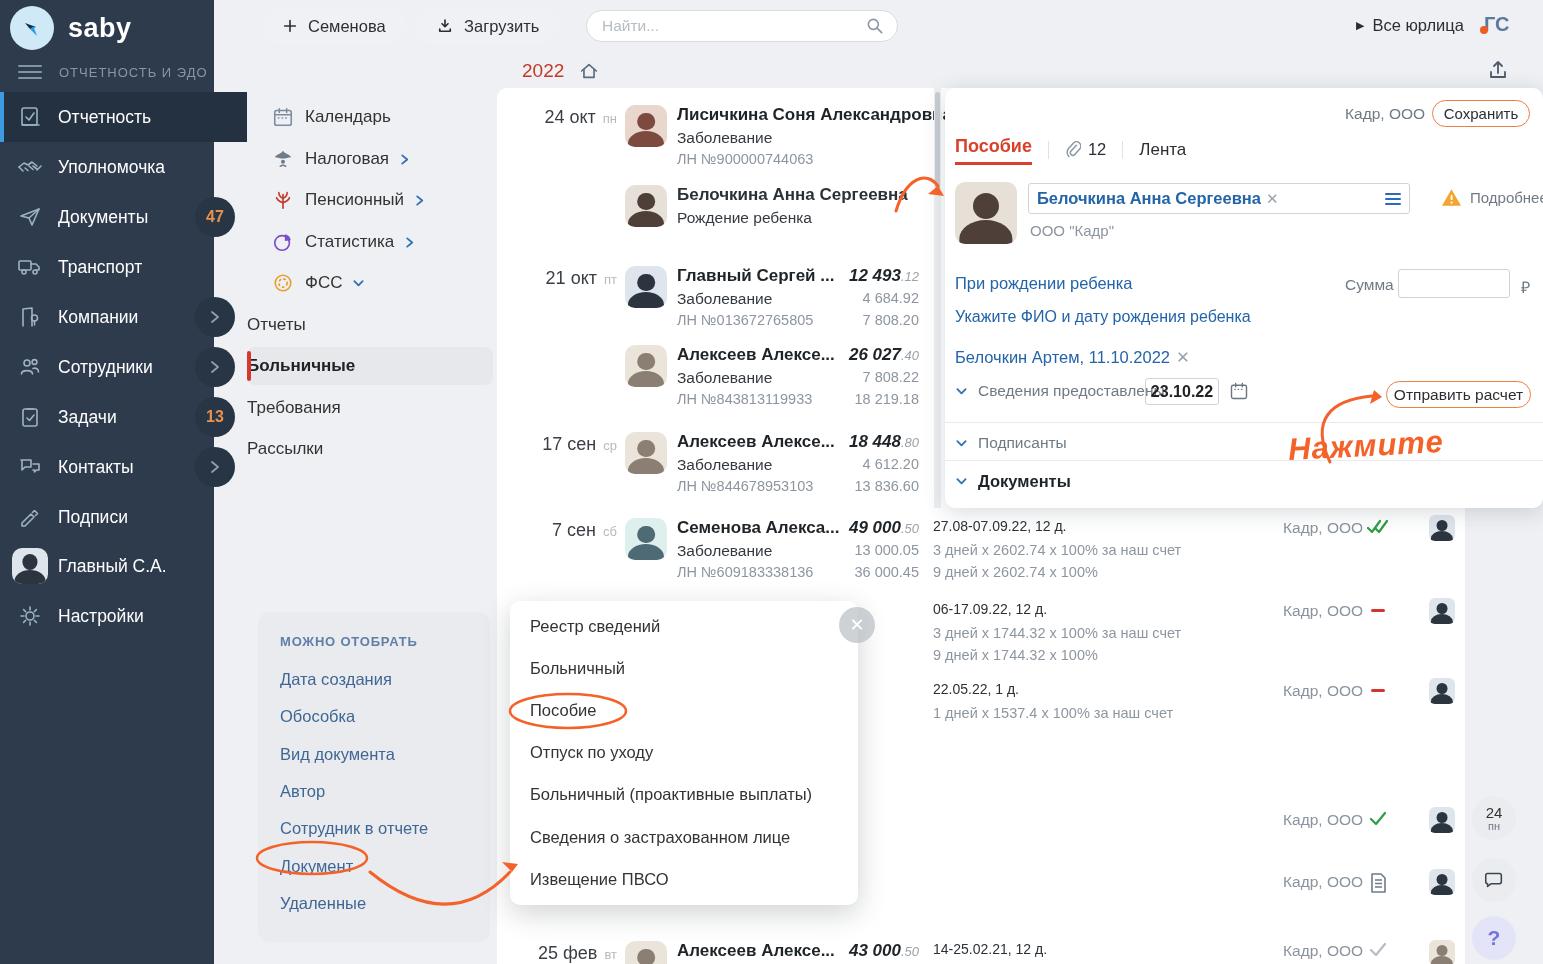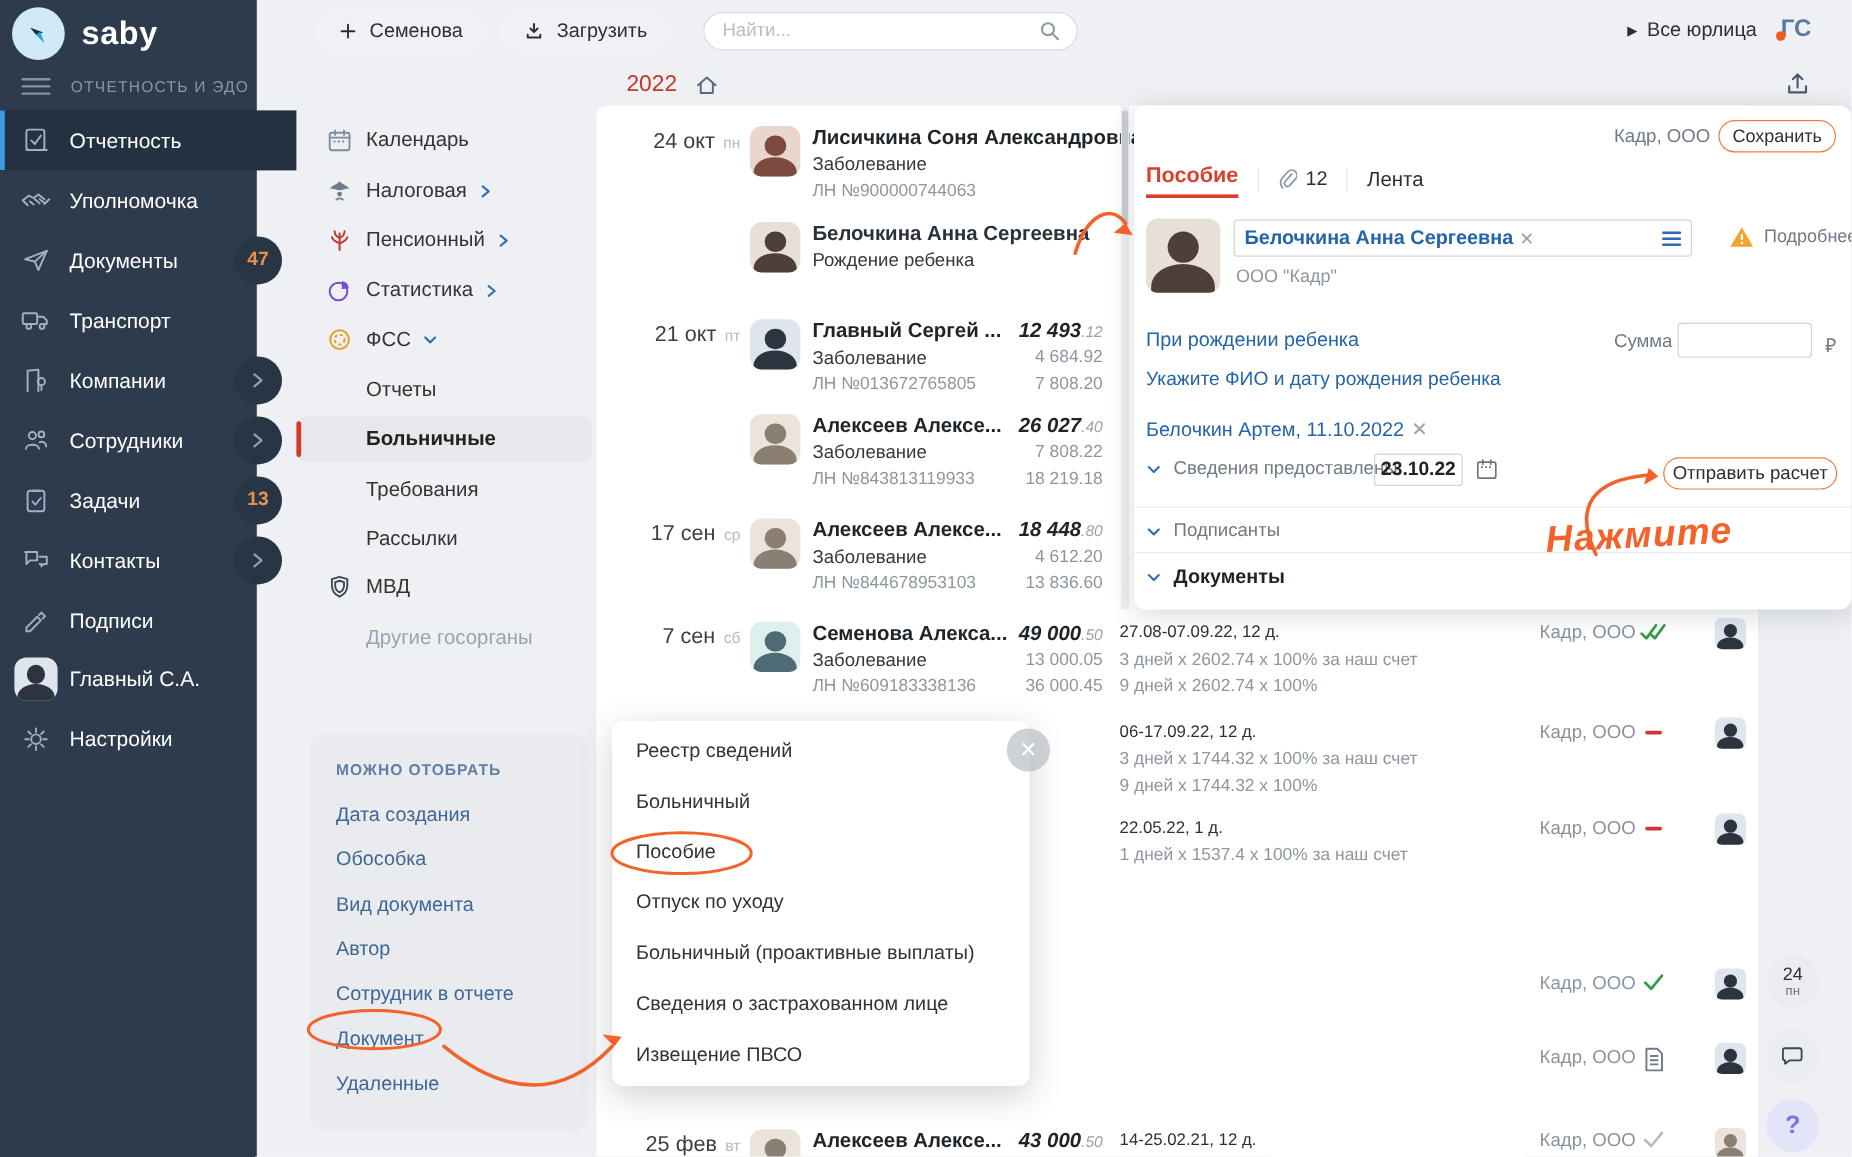--- a/index.html
+++ b/index.html
@@ -34,21 +34,21 @@
   .av-m1 { background:#dfe5ec; --sil:#2c3440; }
   .av-m2 { background:#eae4da; --sil:#8a7f72; }
   .av-f3 { background:#def0ed; --sil:#4e6a75; }
 
   
   .nav2 { position:absolute; left:247px; top:88px; width:250px; height:876px; z-index:1; }
   .nrow { position:absolute; left:0; width:246px; height:38px; display:flex; align-items:center; cursor:pointer; }
   .nico { width:24px; margin:0 10px 0 24px; display:flex; justify-content:center; flex:none; }
   .nlabel { font-size:17px; color:#333; }
   .nrow.muted .nlabel { color:#98a4b0; }
-  .nrow.sub .nlabel { margin-left:58px; }
+  .nrow.sub .nlabel { }
   .nrow.sel2 { background:#e6e8ec; border-radius:8px; }
   .nrow.sel2::before { content:""; position:absolute; left:0; top:4px; bottom:4px; width:4px; background:#d6382c; border-radius:2px; }
   .nrow.sel2 .nlabel { font-weight:bold; color:#222; }
   .nchev { margin-left:10px; display:flex; }
   .nchev svg { stroke:#2f72b5; fill:none; stroke-width:2; stroke-linecap:round; stroke-linejoin:round; }
 
   .filter-card { position:absolute; left:258px; top:612px; width:232px; height:330px; background:#e9ebef; border-radius:12px; z-index:1; }
   .fhead { position:absolute; left:22px; top:22px; font-size:13px; font-weight:bold; letter-spacing:.8px; color:#5f7fa8; }
   .fitem { position:absolute; left:22px; font-size:16.5px; color:#3f6795; cursor:pointer; }
 
@@ -360,32 +360,20 @@
     </div>
     <div class="nrow sub sel2" style="top:259px">
       <span class="nlabel">Больничные</span>
     </div>
     <div class="nrow sub" style="top:301px">
       <span class="nlabel">Требования</span>
     </div>
     <div class="nrow sub" style="top:342px">
       <span class="nlabel">Рассылки</span>
     </div>
-    <div class="nrow" style="top:382px">
-      <span class="nico">
-          <svg width="22" height="22" viewBox="0 0 24 24" fill="none" stroke="#3c4754" stroke-width="1.7" stroke-linejoin="round">
-            <path d="M12 3l7 2v6c0 5-3 8-7 10-4-2-7-5-7-10V5l7-2z"></path>
-            <path d="M12 6.5l4 1.2v3.3c0 3-1.7 4.8-4 6-2.3-1.2-4-3-4-6V7.7l4-1.2z"></path>
-          </svg>
-        </span>
-      <span class="nlabel">МВД</span>
-    </div>
-    <div class="nrow sub muted" style="top:425px">
-      <span class="nlabel">Другие госорганы</span>
-    </div>
   </div>
 
   <div class="filter-card">
     <div class="fhead">МОЖНО ОТОБРАТЬ</div>
     <div class="fitem" style="top:58px">Дата создания</div>
     <div class="fitem" style="top:95px">Обособка</div>
     <div class="fitem" style="top:133px">Вид документа</div>
     <div class="fitem" style="top:170px">Автор</div>
     <div class="fitem" style="top:207px">Сотрудник в отчете</div>
     <div class="fitem" style="top:245px">Документ</div>

